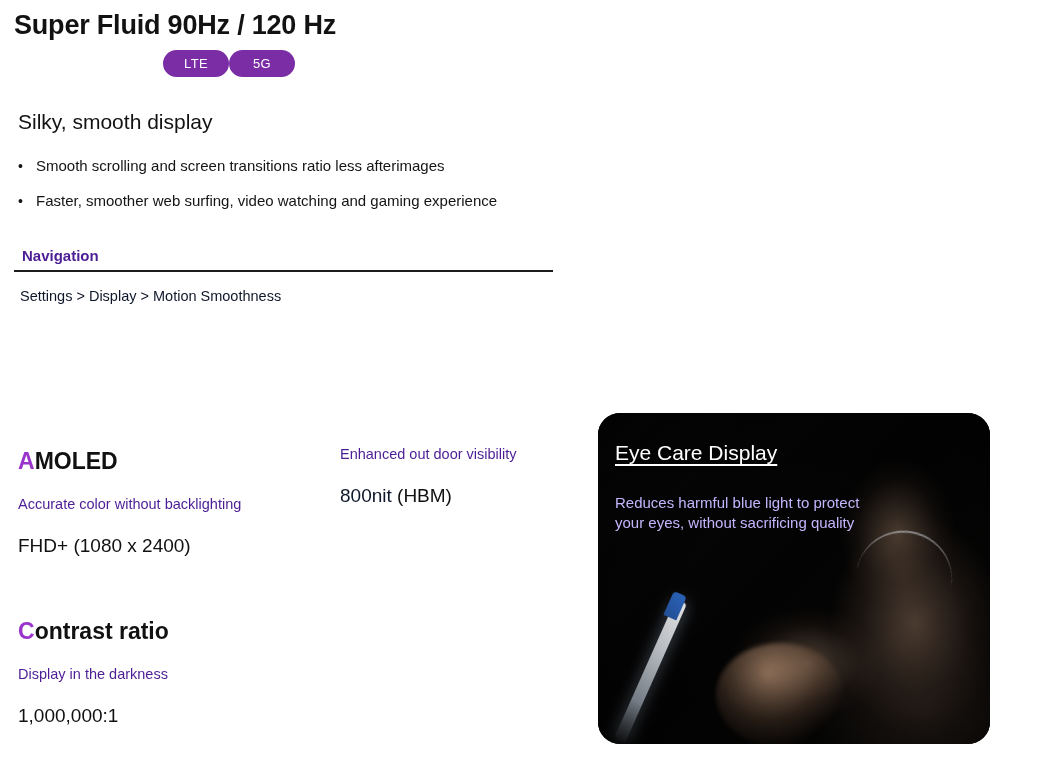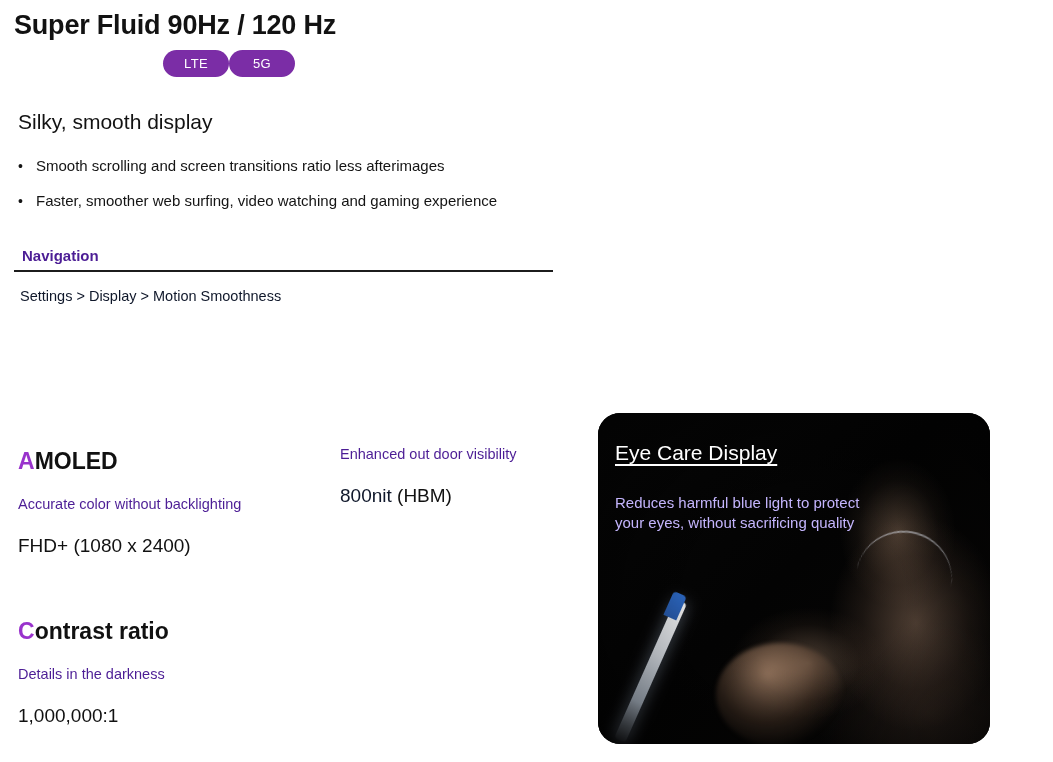--- a/index.html
+++ b/index.html
@@ -312,21 +312,21 @@
     <div class="spec-desc">Enhanced out door visibility</div>
     <div class="spec-value">
       <span class="hl">800nit</span><span> (HBM)</span>
     </div>
   </div>
 
   <div class="spec-col col-bottom">
     <div class="spec-head">
       <span class="accent">C</span><span>ontrast ratio</span>
     </div>
-    <div class="spec-desc">Details in the darkness</div>
+    <div class="spec-desc">Display in the darkness</div>
     <div class="spec-value">
       <span>1,000,000:1</span>
     </div>
   </div>
 
   <div class="photo-panel">
     <div class="photo-art"></div>
     <div class="glasses"></div>
     <div class="hand-glow"></div>
     <div class="phone-glow"></div>

